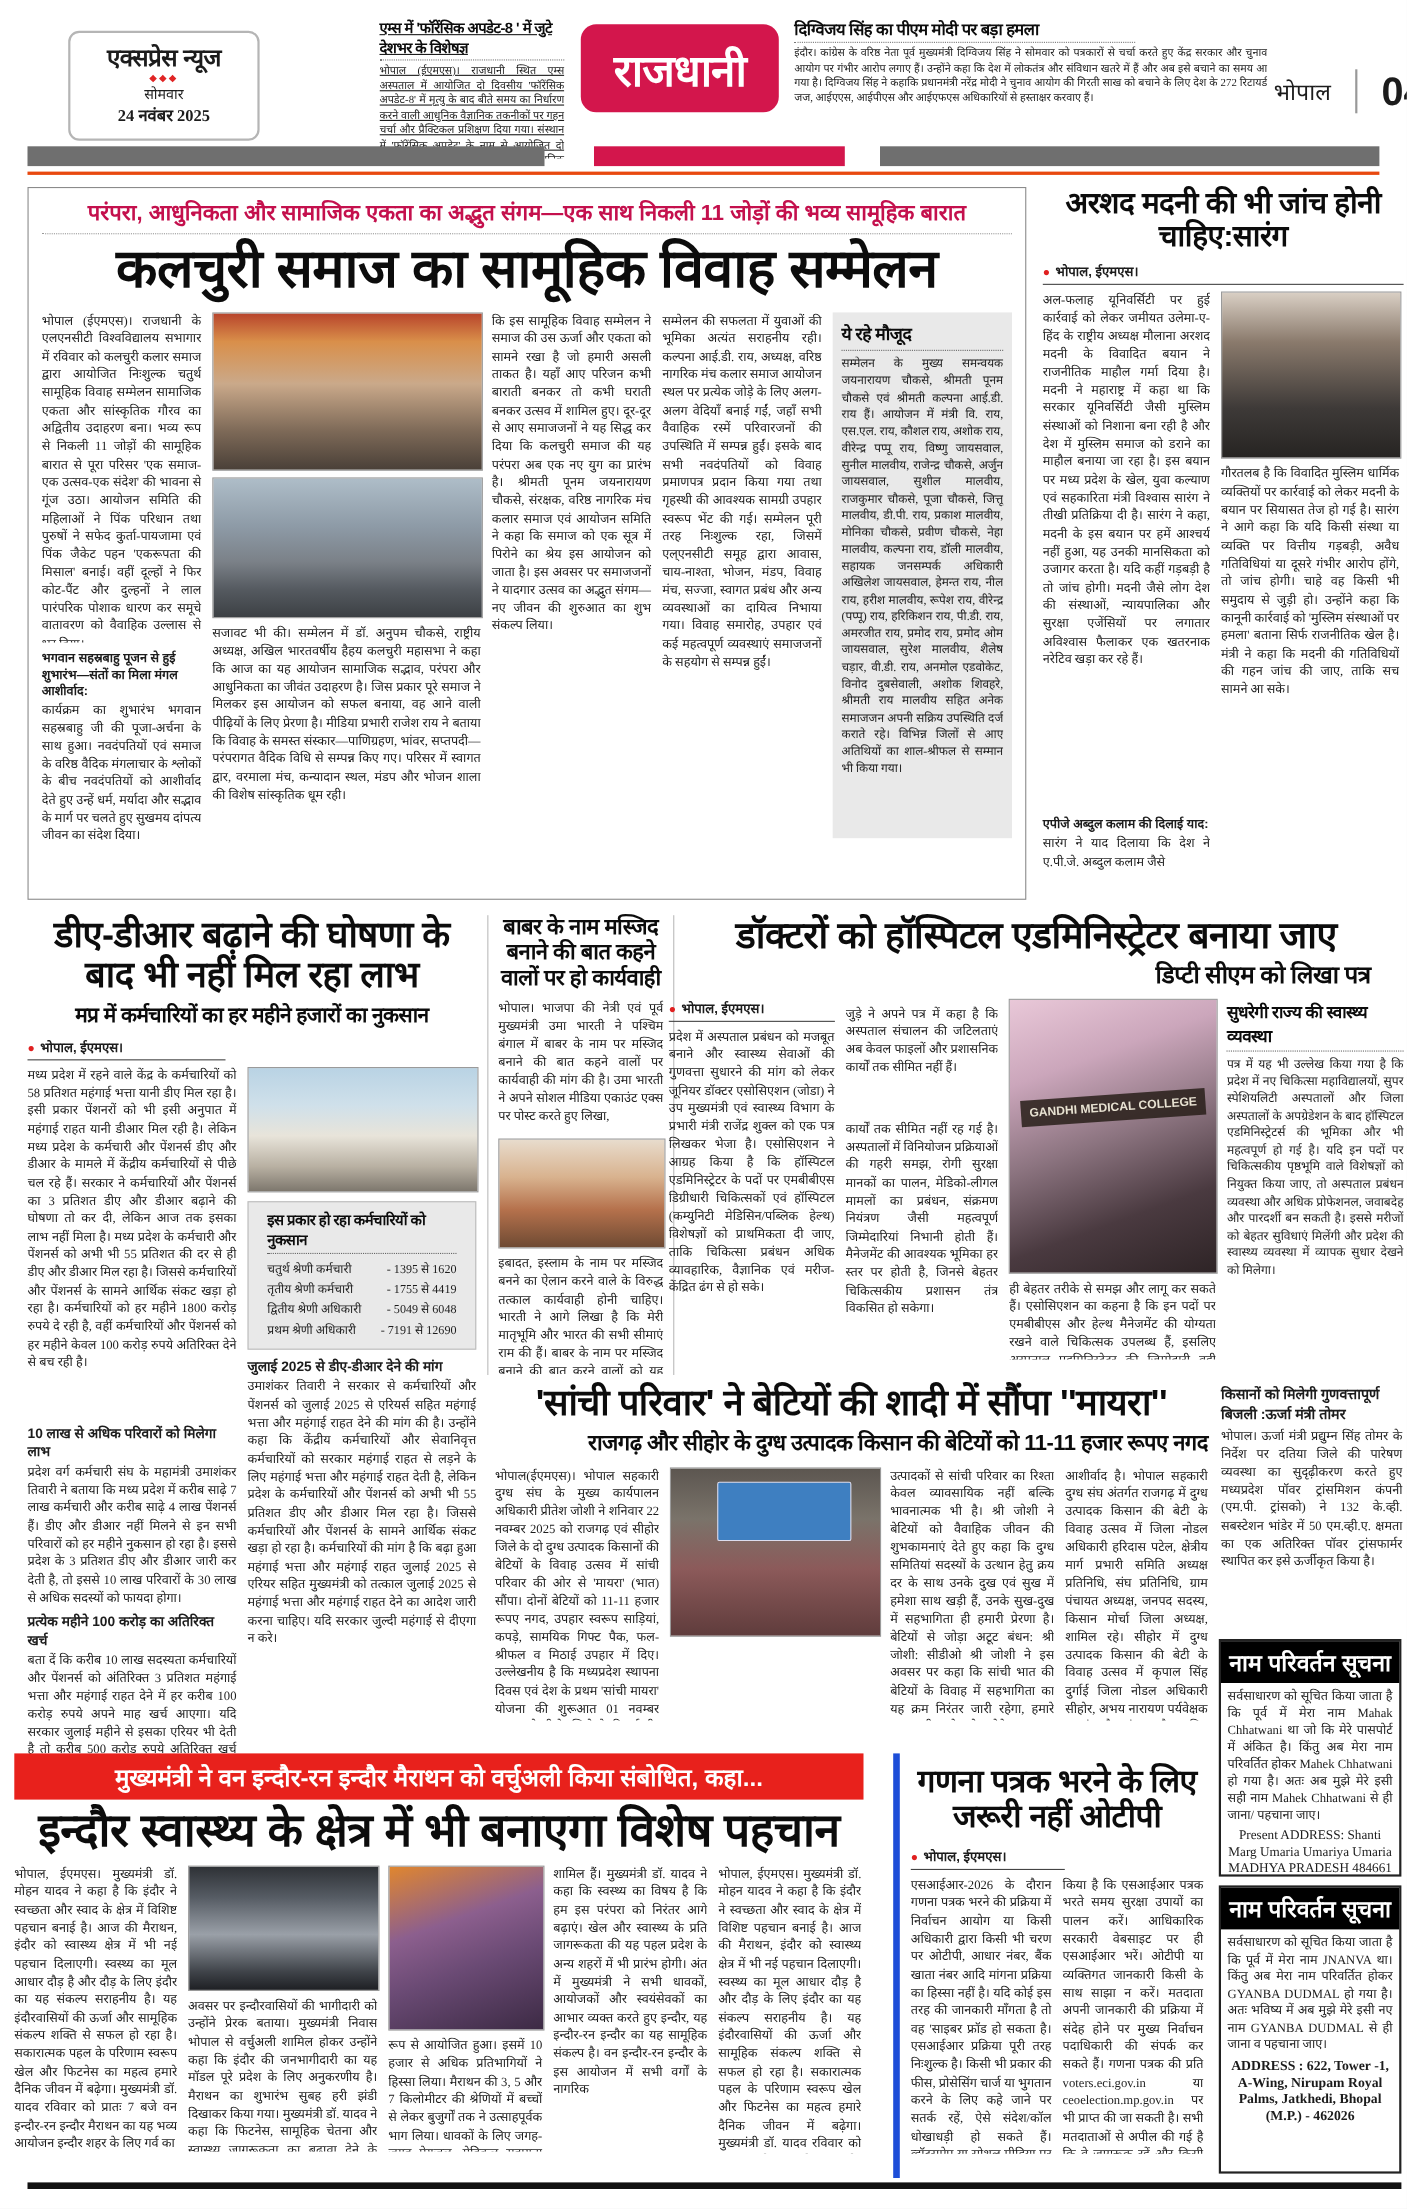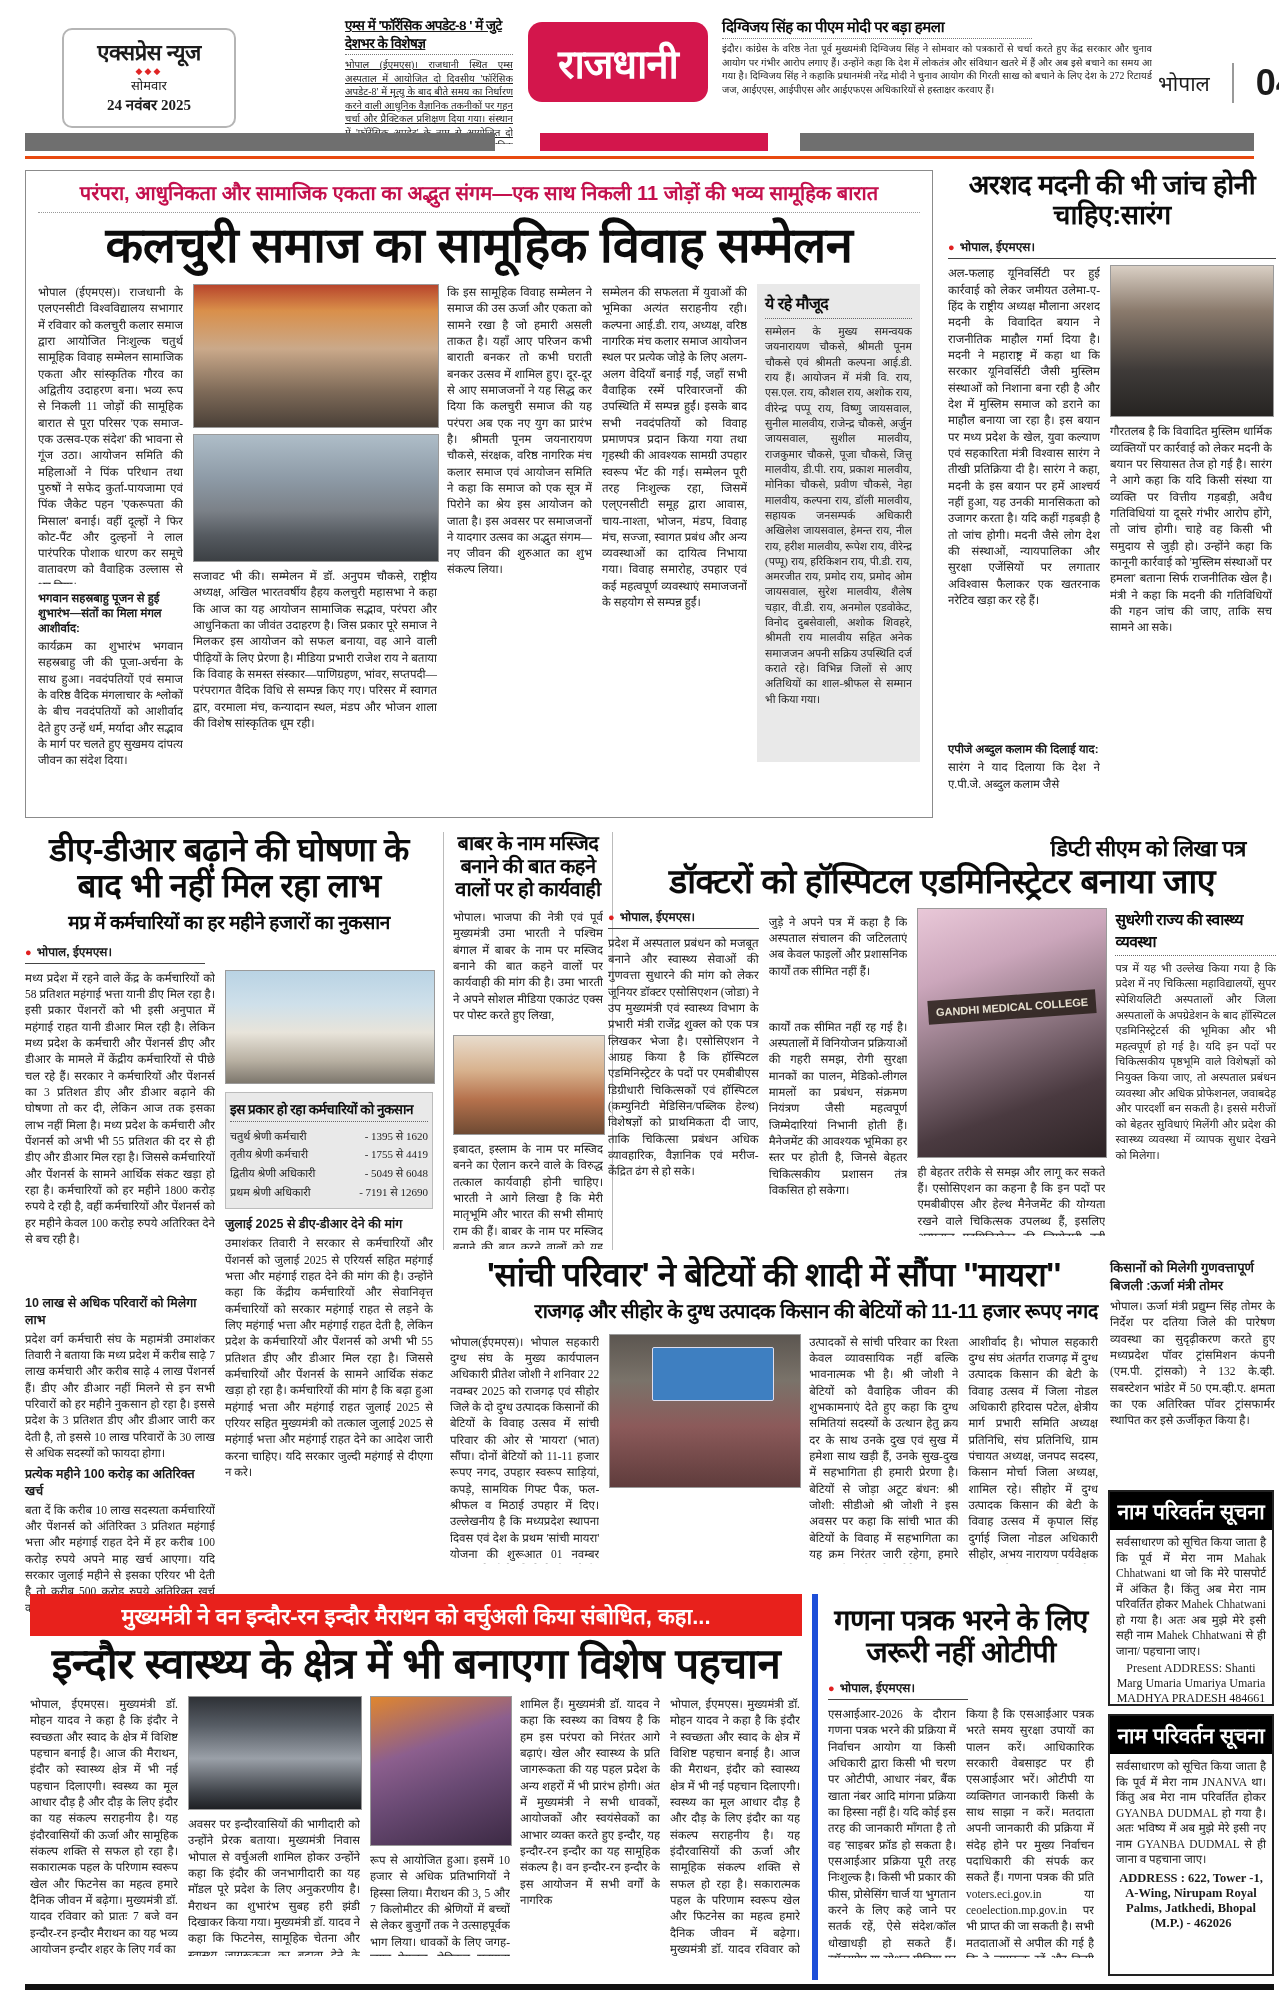--- a/index.html
+++ b/index.html
@@ -104,21 +104,21 @@
     <div class="flexrow" style="gap:10px;">
       <div style="width:190px;">
         <div class="col" style="height:318px;">मध्य प्रदेश में रहने वाले केंद्र के कर्मचारियों को 58 प्रतिशत महंगाई भत्ता यानी डीए मिल रहा है। इसी प्रकार पेंशनरों को भी इसी अनुपात में महंगाई राहत यानी डीआर मिल रही है। लेकिन मध्य प्रदेश के कर्मचारी और पेंशनर्स डीए और डीआर के मामले में केंद्रीय कर्मचारियों से पीछे चल रहे हैं। सरकार ने कर्मचारियों और पेंशनर्स का 3 प्रतिशत डीए और डीआर बढ़ाने की घोषणा तो कर दी, लेकिन आज तक इसका लाभ नहीं मिला है। मध्य प्रदेश के कर्मचारी और पेंशनर्स को अभी भी 55 प्रतिशत की दर से ही डीए और डीआर मिल रहा है। जिससे कर्मचारियों और पेंशनर्स के सामने आर्थिक संकट खड़ा हो रहा है। कर्मचारियों को हर महीने 1800 करोड़ रुपये दे रही है, वहीं कर्मचारियों और पेंशनर्स को हर महीने केवल 100 करोड़ रुपये अतिरिक्त देने से बच रही है।</div>
         <div class="subhead-bold">10 लाख से अधिक परिवारों को मिलेगा लाभ</div>
         <div class="col" style="height:128px;">प्रदेश वर्ग कर्मचारी संघ के महामंत्री उमाशंकर तिवारी ने बताया कि मध्य प्रदेश में करीब साढ़े 7 लाख कर्मचारी और करीब साढ़े 4 लाख पेंशनर्स हैं। डीए और डीआर नहीं मिलने से इन सभी परिवारों को हर महीने नुकसान हो रहा है। इससे प्रदेश के 3 प्रतिशत डीए और डीआर जारी कर देती है, तो इससे 10 लाख परिवारों के 30 लाख से अधिक सदस्यों को फायदा होगा।</div>
         <div class="subhead-bold">प्रत्येक महीने 100 करोड़ का अतिरिक्त खर्च</div>
         <div class="col" style="height:138px;">बता दें कि करीब 10 लाख सदस्यता कर्मचारियों और पेंशनर्स को अंतिरिक्त 3 प्रतिशत महंगाई भत्ता और महंगाई राहत देने में हर करीब 100 करोड़ रुपये अपने माह खर्च आएगा। यदि सरकार जुलाई महीने से इसका एरियर भी देती है तो करीब 500 करोड़ रुपये अतिरिक्त खर्च करने होंगे।</div>
       </div>
       <div style="width:208px;">
         <div class="photo" style="width:208px;height:112px;background:linear-gradient(180deg,#b9d3e4 0%,#cfe0ea 30%,#e8e4da 55%,#b8b0a2 80%,#7d776d 100%);"></div>
-        <div style="background:#e9e9e9;border:1px solid #bbb;padding:7px 4px;margin-top:8px;">
+        <div style="background:#e9e9e9;border:1px solid #bbb;padding:7px 17px;margin-top:8px;">
           <div class="hl" style="font-size:13.5px;border-bottom:1px dotted #666;padding-bottom:3px;margin-bottom:5px;">इस प्रकार हो रहा कर्मचारियों को नुकसान</div>
           <div style="display:flex;justify-content:space-between;font-size:11px;line-height:1.7;text-align:right;">
               <span>चतुर्थ श्रेणी कर्मचारी</span>
               <span>- 1395 से 1620</span>
             </div>
           <div style="display:flex;justify-content:space-between;font-size:11px;line-height:1.7;">
               <span>तृतीय श्रेणी कर्मचारी</span>
               <span>- 1755 से 4419</span>
             </div>
           <div style="display:flex;justify-content:space-between;font-size:11px;line-height:1.7;">
@@ -137,22 +137,22 @@
   </div>
 
   <div class="abs" style="left:443px;top:832px;width:150px;height:418px;border-left:1px solid #bbb;border-right:1px solid #bbb;padding:0 9px;box-sizing:content-box;">
     <div class="hl" style="font-size:20px;text-align:center;line-height:1.15;">बाबर के नाम मस्जिद बनाने की बात कहने वालों पर हो कार्यवाही</div>
     <div class="col" style="height:120px;margin-top:8px;">भोपाल। भाजपा की नेत्री एवं पूर्व मुख्यमंत्री उमा भारती ने पश्चिम बंगाल में बाबर के नाम पर मस्जिद बनाने की बात कहने वालों पर कार्यवाही की मांग की है। उमा भारती ने अपने सोशल मीडिया एकाउंट एक्स पर पोस्ट करते हुए लिखा,</div>
     <div class="photo" style="width:150px;height:98px;margin:6px 0;background:linear-gradient(180deg,#e8dccd 0%,#d8b28e 35%,#b5714c 65%,#6e4a33 100%);"></div>
     <div class="col" style="height:108px;">इबादत, इस्लाम के नाम पर मस्जिद बनने का ऐलान करने वाले के विरुद्ध तत्काल कार्यवाही होनी चाहिए। भारती ने आगे लिखा है कि मेरी मातृभूमि और भारत की सभी सीमाएं राम की हैं। बाबर के नाम पर मस्जिद बनाने की बात करने वालों को यह याद रखना चाहिए कि बंगाल समेत पूरे देश की अस्मिता एवं सद्भाव के लिए आगे भी आंदोलन चलता रहेगा।</div>
   </div>
 
   <div class="abs" style="left:608px;top:832px;width:668px;height:418px;">
+    <div class="hl" style="font-size:34px;text-align:center;line-height:1.05;margin-top:2px;">डॉक्टरों को हॉस्पिटल एडमिनिस्ट्रेटर बनाया जाए</div>
     <div class="hl" style="font-size:22px;text-align:right;padding-right:30px;">डिप्टी सीएम को लिखा पत्र</div>
-    <div class="hl" style="font-size:34px;text-align:center;line-height:1.05;margin-top:2px;">डॉक्टरों को हॉस्पिटल एडमिनिस्ट्रेटर बनाया जाए</div>
     <div class="flexrow" style="gap:10px;margin-top:8px;">
       <div style="width:152px;">
         <div class="byline"><span class="reddot">●</span><span>भोपाल, ईएमएस।</span></div>
         <div class="col" style="height:292px;">प्रदेश में अस्पताल प्रबंधन को मजबूत बनाने और स्वास्थ्य सेवाओं की गुणवत्ता सुधारने की मांग को लेकर जूनियर डॉक्टर एसोसिएशन (जोडा) ने उप मुख्यमंत्री एवं स्वास्थ्य विभाग के प्रभारी मंत्री राजेंद्र शुक्ल को एक पत्र लिखकर भेजा है। एसोसिएशन ने आग्रह किया है कि हॉस्पिटल एडमिनिस्ट्रेटर के पदों पर एमबीबीएस डिग्रीधारी चिकित्सकों एवं हॉस्पिटल (कम्युनिटी मेडिसिन/पब्लिक हेल्थ) विशेषज्ञों को प्राथमिकता दी जाए, ताकि चिकित्सा प्रबंधन अधिक व्यावहारिक, वैज्ञानिक एवं मरीज-केंद्रित ढंग से हो सके।</div>
       </div>
       <div style="width:140px;">
         <div class="col" style="height:105px;margin-top:6px;">जुड़े ने अपने पत्र में कहा है कि अस्पताल संचालन की जटिलताएं अब केवल फाइलों और प्रशासनिक कार्यों तक सीमित नहीं हैं।</div>
         <div class="col" style="height:210px;">कार्यों तक सीमित नहीं रह गई है। अस्पतालों में विनियोजन प्रक्रियाओं की गहरी समझ, रोगी सुरक्षा मानकों का पालन, मेडिको-लीगल मामलों का प्रबंधन, संक्रमण नियंत्रण जैसी महत्वपूर्ण जिम्मेदारियां निभानी होती हैं। मैनेजमेंट की आवश्यक भूमिका हर स्तर पर होती है, जिनसे बेहतर चिकित्सकीय प्रशासन तंत्र विकसित हो सकेगा।</div>
       </div>
       <div style="width:188px;">
@@ -193,21 +193,21 @@
     <div style="font-size:11.5px;line-height:1.35;text-align:justify;padding:5px 6px 0 6px;">सर्वसाधारण को सूचित किया जाता है कि पूर्व में मेरा नाम Mahak Chhatwani था जो कि मेरे पासपोर्ट में अंकित है। किंतु अब मेरा नाम परिवर्तित होकर Mahek Chhatwani हो गया है। अतः अब मुझे मेरे इसी सही नाम Mahek Chhatwani से ही जाना/ पहचाना जाए।</div>
     <div style="font-size:12px;text-align:center;padding:2px 4px;">Present ADDRESS: Shanti Marg Umaria Umariya Umaria MADHYA PRADESH 484661</div>
   </div>
 
   <div class="abs noticebox" style="left:1108px;top:1714px;width:166px;height:262px;box-sizing:border-box;">
     <div class="noticehdr">नाम परिवर्तन सूचना</div>
     <div style="font-size:11.5px;line-height:1.35;text-align:justify;padding:5px 6px 0 6px;">सर्वसाधारण को सूचित किया जाता है कि पूर्व में मेरा नाम JNANVA था। किंतु अब मेरा नाम परिवर्तित होकर GYANBA DUDMAL हो गया है। अतः भविष्य में अब मुझे मेरे इसी नए नाम GYANBA DUDMAL से ही जाना व पहचाना जाए।</div>
     <div style="font-size:12.5px;font-weight:bold;text-align:center;padding:3px 4px;">ADDRESS : 622, Tower -1, A-Wing, Nirupam Royal Palms, Jatkhedi, Bhopal (M.P.) - 462026</div>
   </div>
 
-  <div class="abs" style="left:30px;top:1594px;width:772px;height:392px;">
+  <div class="abs" style="left:13px;top:1594px;width:772px;height:392px;">
     <div style="background:#e8211c;color:#fff;text-align:center;font-family:'Liberation Sans',sans-serif;font-weight:bold;font-size:22px;padding:6px 0;">मुख्यमंत्री ने वन इन्दौर-रन इन्दौर मैराथन को वर्चुअली किया संबोधित, कहा...</div>
     <div class="hl" style="font-size:42px;text-align:center;line-height:1.05;margin-top:6px;">इन्दौर स्वास्थ्य के क्षेत्र में भी बनाएगा विशेष पहचान</div>
     <div class="flexrow" style="gap:10px;margin-top:10px;">
       <div class="col" style="width:148px;height:262px;">भोपाल, ईएमएस। मुख्यमंत्री डॉ. मोहन यादव ने कहा है कि इंदौर ने स्वच्छता और स्वाद के क्षेत्र में विशिष्ट पहचान बनाई है। आज की मैराथन, इंदौर को स्वास्थ्य क्षेत्र में भी नई पहचान दिलाएगी। स्वस्थ्य का मूल आधार दौड़ है और दौड़ के लिए इंदौर का यह संकल्प सराहनीय है। यह इंदौरवासियों की ऊर्जा और सामूहिक संकल्प शक्ति से सफल हो रहा है। सकारात्मक पहल के परिणाम स्वरूप खेल और फिटनेस का महत्व हमारे दैनिक जीवन में बढ़ेगा। मुख्यमंत्री डॉ. यादव रविवार को प्रातः 7 बजे वन इन्दौर-रन इन्दौर मैराथन का यह भव्य आयोजन इन्दौर शहर के लिए गर्व का</div>
       <div style="width:172px;">
         <div class="photo" style="width:172px;height:112px;background:linear-gradient(180deg,#2e3136 0%,#565c64 25%,#9aa0a8 55%,#40444a 85%,#1e2024 100%);"></div>
         <div class="col" style="height:140px;margin-top:6px;">अवसर पर इन्दौरवासियों की भागीदारी को उन्होंने प्रेरक बताया। मुख्यमंत्री निवास भोपाल से वर्चुअली शामिल होकर उन्होंने कहा कि इंदौर की जनभागीदारी का यह मॉडल पूरे प्रदेश के लिए अनुकरणीय है। मैराथन का शुभारंभ सुबह हरी झंडी दिखाकर किया गया। मुख्यमंत्री डॉ. यादव ने कहा कि फिटनेस, सामूहिक चेतना और स्वास्थ्य जागरूकता का बढ़ावा देने के उद्देश्य से आयोजित वन-इन्दौर-रन इन्दौर मैराथन का यह चरण भव्य</div>
       </div>
       <div style="width:140px;">
         <div class="photo" style="width:140px;height:148px;background:linear-gradient(160deg,#e0862e 0%,#8c5f8e 35%,#6a4a74 60%,#3c2a44 100%);"></div>

